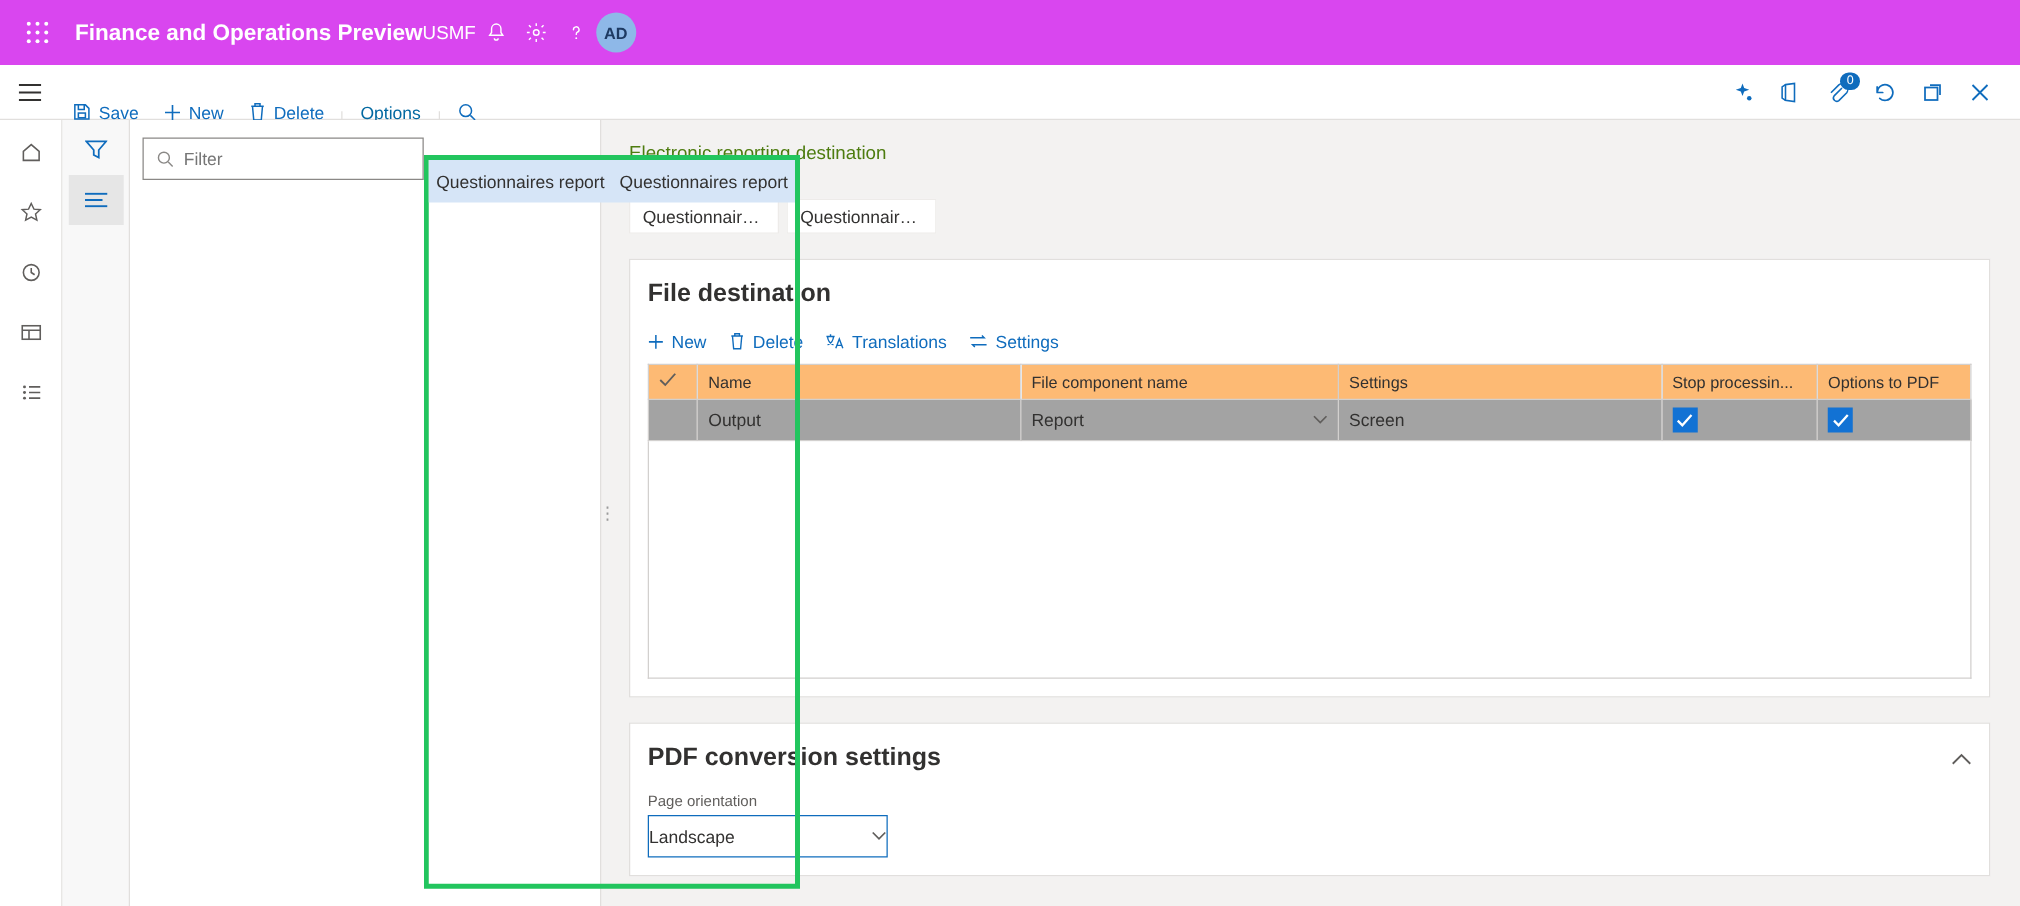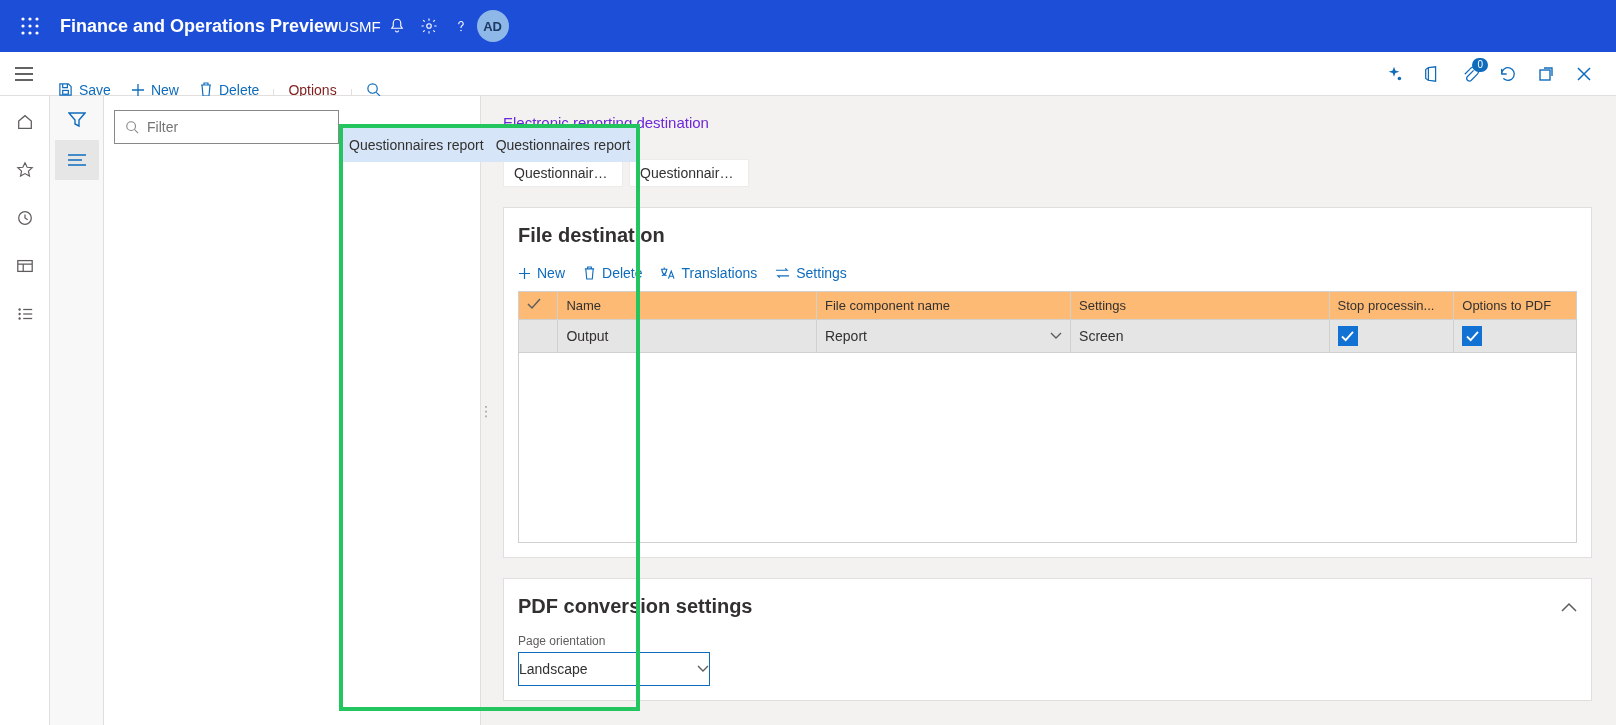--- a/index.html
+++ b/index.html
@@ -1,20 +1,20 @@
 <!DOCTYPE html>
 <html><head>
 <meta charset="utf-8">
 <style>
   * { box-sizing: border-box; margin: 0; padding: 0; font-family: "Segoe UI", Arial, sans-serif; }
   html, body { width: 100%; height: 100%; background: #f3f2f1; color: #323130; overflow: hidden; }
 
   
   .topbar {
-    height: 52px; background: #1d4ed8; color: #fff;
+    height: 52px; background: #d946ef; color: #fff;
     display: flex; align-items: center; padding: 0 10px;
   }
   .waffle { width: 40px; height: 40px; display:flex; align-items:center; justify-content:center; }
   .app-title { font-size: 18px; font-weight: 600; margin-left: 10px; white-space: nowrap; }
   .topbar-spacer { flex: 1; display:flex; justify-content:center; }
   .searchbox {
     width: 545px; height: 36px; background: #173061; border-radius: 4px;
     display:flex; align-items:center; color:#d6dbe6; padding: 0 14px;
   }
   .searchbox svg { margin-right: 10px; }
@@ -33,21 +33,21 @@
   .actionbar {
     height: 44px; background:#fff; border-bottom:1px solid #e1dfdd;
     display:flex; align-items:center; padding: 0 8px 0 0;
   }
   .hamburger { width:48px; display:flex; align-items:center; justify-content:center; cursor:pointer; }
   .act-group { display:flex; align-items:flex-end; height:100%;margin-top:32px; }
   .act-btn {
     display:flex; align-items:center; padding: 0 10px; height:100%;
     font-size:14px; color:#0f6cbd; cursor:pointer; gap:6px;
   }
-  .act-btn.plain { color:#7f1d1d; }
+  .act-btn.plain { color:#0369a1; }
   .act-divider { width:1px; background:#e1dfdd; height:22px; margin: 0 4px; }
   .actionbar-right { margin-left:auto; display:flex; align-items:center; gap:10px; padding-right: 10px; position:relative; }
   .ab-icon { width:28px; height:28px; display:flex; align-items:center; justify-content:center; color:#0f6cbd; cursor:pointer; position:relative; }
   .badge {
     position:absolute; top:-2px; right:-4px; background:#0f6cbd; color:#fff;
     border-radius:10px; font-size:10px; padding:0 5px; line-height:14px;
   }
 
   
   .main { display:flex; height: calc(100% - 96px); }
@@ -77,21 +77,21 @@
     display:flex; background:#d6e5f7; height:34px; align-items:center;
   }
   .list-row span { flex:1; padding: 0 6px; font-size:14px; white-space:nowrap; overflow:hidden; text-overflow:ellipsis; }
 
   .splitter {
     width:10px; display:flex; align-items:center; justify-content:center; cursor:col-resize;
   }
   .splitter-dots::before { content:"⋮"; color:#9b9b9b; font-size:14px; }
 
   .content { flex:1; overflow:auto; padding: 18px 24px 28px 12px; background:#f3f2f1; }
-  .page-title { font-size:15px; color:#6d28d9; }
+  .page-title { font-size:15px; color:#4d7c0f; }
   .reference-label { font-size:12px; color:#605e5c; margin-top:10px; }
   .chips { display:flex; gap:6px; margin-top:4px; }
   .chip {
     background:#fff; border:1px solid #edebe9; padding: 5px 10px; font-size:14px; max-width:120px;
     white-space:nowrap; overflow:hidden; text-overflow:ellipsis;
   }
 
   .card {
     background:#fff; border:1px solid #e1dfdd; margin-top:20px; padding:16px 14px 14px 14px;
   }
@@ -101,21 +101,21 @@
 
   table.grid {
     width:100%; border-collapse:collapse; margin-top:10px;
     border:1px solid #d2d0ce;
   }
   table.grid th {
     text-align:left; font-weight:400; font-size:13px; color:#323130;
     border:1px solid #d2d0ce; padding:6px 8px; background:#fdba74; white-space:nowrap; overflow:hidden; text-overflow:ellipsis;
   }
   table.grid td {
-    border:1px solid #d2d0ce; padding:6px 8px; font-size:14px; background:#e5e5e5;
+    border:1px solid #d2d0ce; padding:6px 8px; font-size:14px; background:#a3a3a3;
   }
   .grid-body-wrap { border:1px solid #d2d0ce; border-top:none; height:190px; background:#fff; }
   .checkbox {
     width:20px; height:20px; background:#1272d4; display:inline-flex; align-items:center; justify-content:center;
   }
   .checkbox svg { stroke:#fff; }
 
   .collapsible-header {
     display:flex; align-items:center; justify-content:space-between;
   }

